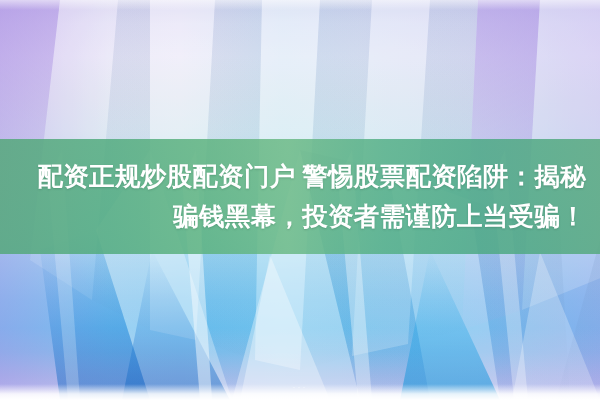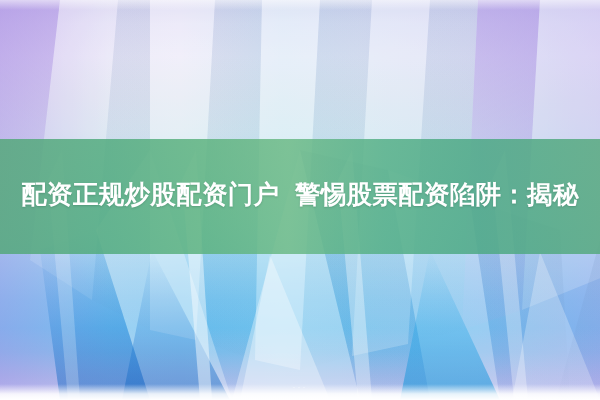--- a/index.html
+++ b/index.html
@@ -107,28 +107,28 @@
         rgba(80,170,136,0.88) 80%,
         rgba(88,170,128,0.86) 100%);
     display: flex;
     flex-direction: column;
     align-items: center;
     justify-content: center;
   }
 
   .headline {
     width: 572px;
-    text-align: center;
+    text-align: right;
     color: #ffffff;
     font-weight: bold;
     font-size: 25.5px;
     line-height: 40px;
     letter-spacing: 0.3px;
     text-shadow: 0 1px 2px rgba(40,90,70,0.28);
-    font-family: Liberation Mono, monospace;
+    font-family: Liberation Serif, serif;
     white-space: nowrap;
   }
   .headline.line2 { white-space: nowrap; }
 </style>
 </head>
 <body>
 
 <div class="banner">
 
   <div class="bg-base"></div>
@@ -194,18 +194,19 @@
       <polygon points="352,150 372,400 358,400 338,180" fill="#ffffff" opacity="0.35"></polygon>
       <polygon points="505,150 528,400 514,400 492,180" fill="#ffffff" opacity="0.30"></polygon>
       <polygon points="62,150 80,400 68,400 48,180" fill="#ffffff" opacity="0.22"></polygon>
     </svg>
   </div>
 
   <div class="top-glow"></div>
 
   <div class="green-band">
     <div class="headline line1">配资正规炒股配资门户 警惕股票配资陷阱：揭秘</div>
+    <div class="headline line2">骗钱黑幕，投资者需谨防上当受骗！</div>
   </div>
 
   <div class="watermark">···</div>
 
   <div class="bottom-glow"></div>
 </div>
 
 </body></html>

